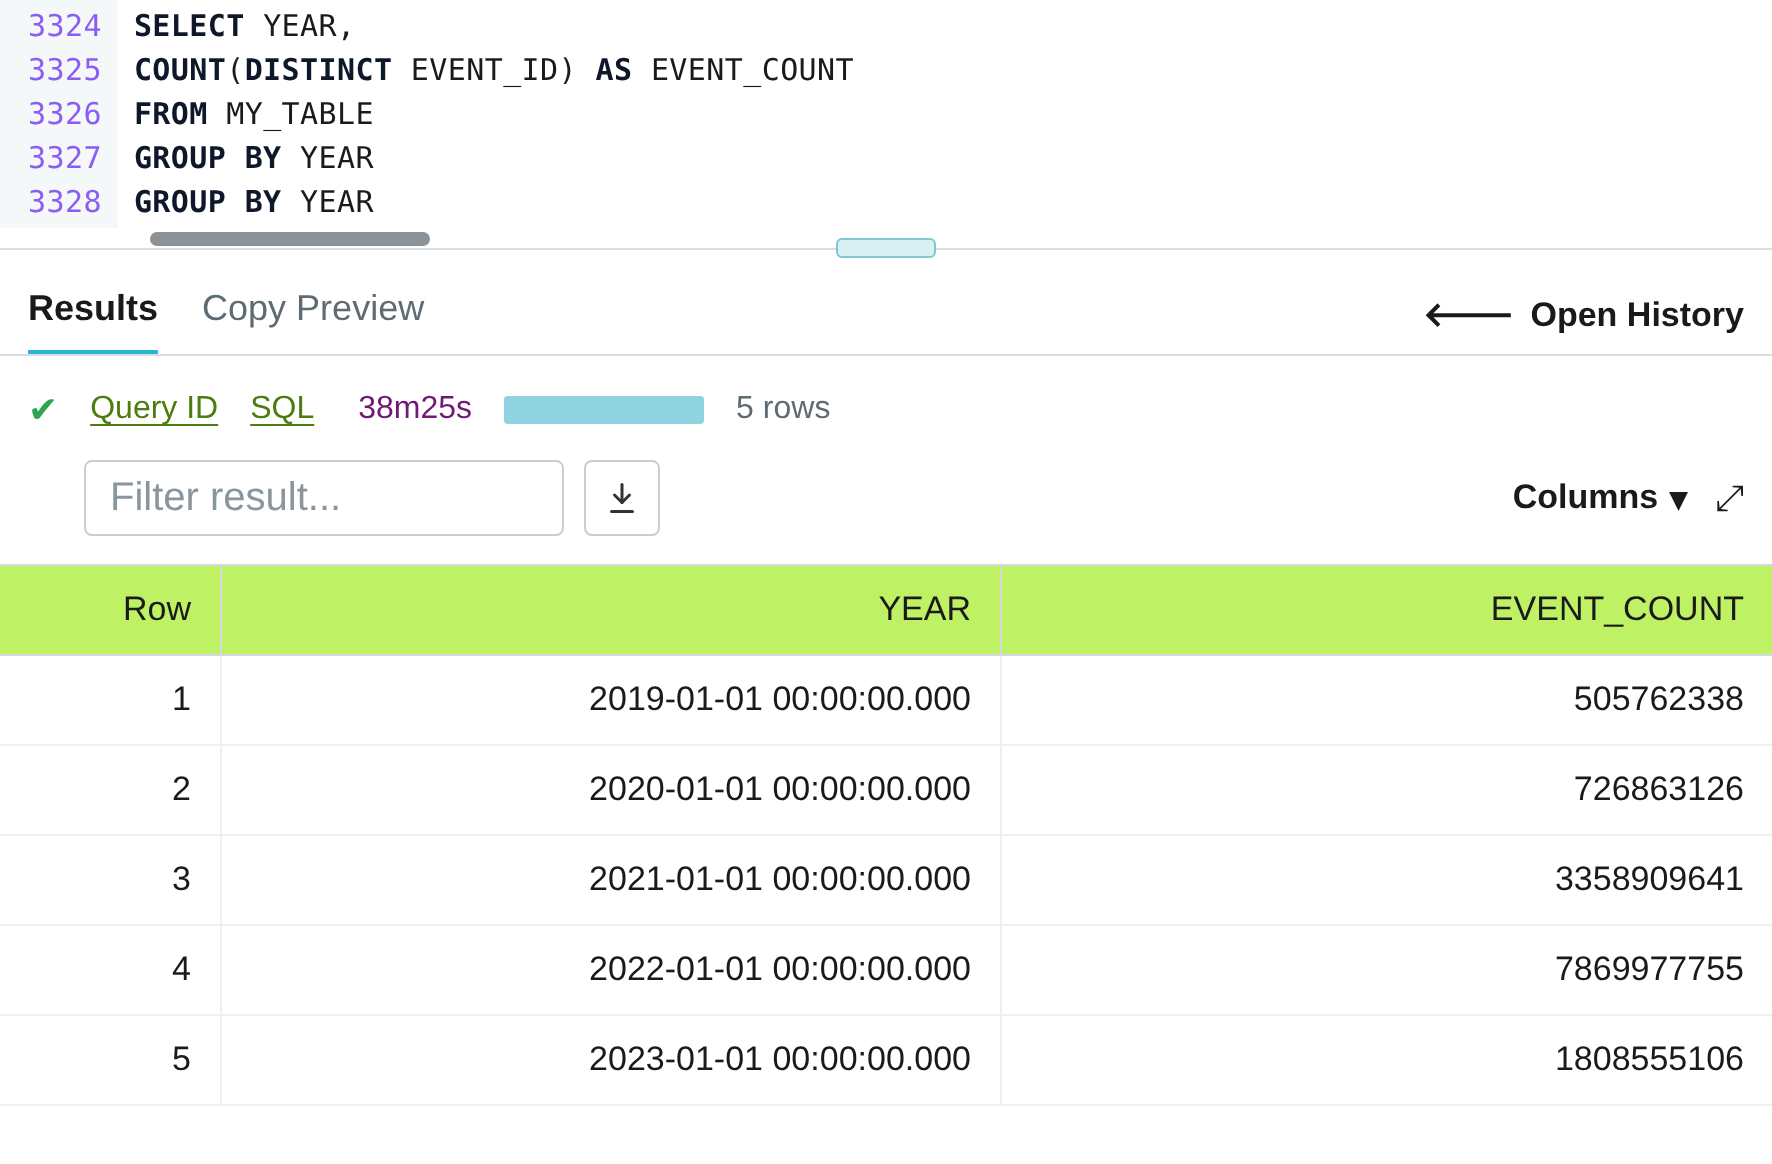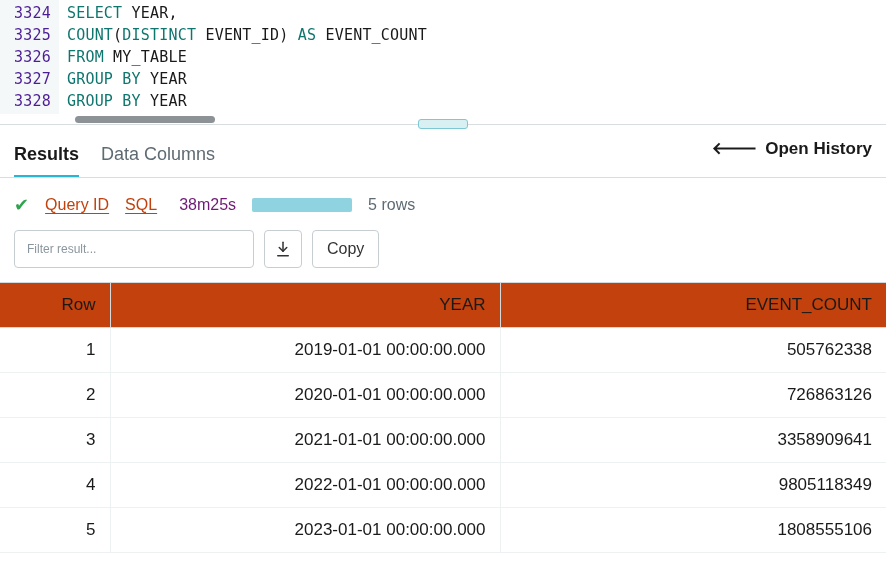--- a/index.html
+++ b/index.html
@@ -22,34 +22,34 @@
       background: #fff;
       font-family: "SFMono-Regular", Consolas, "DejaVu Sans Mono", Menlo, monospace;
       font-size: 15px;
       line-height: 22px;
       letter-spacing: 0.2px;
       position: relative;
       padding-bottom: 10px;
     }
     .gutter {
       background: #f4f8f9;
-      color: #4c1d95;
+      color: #8b5cf6;
       text-align: right;
       padding: 2px 8px 2px 14px;
       user-select: none;
     }
     .gutter div {
       height: 22px;
     }
     .code-lines {
       padding: 2px 0 2px 8px;
       white-space: pre;
       color: #1a1a1a;
     }
-    .kw { color: #0f766e; }
+    .kw { color: #0f172a; font-weight: bold; }
     .plain { color: #1a1a1a; }
     .editor-hscroll {
       position: absolute;
       left: 75px;
       bottom: 1px;
       width: 140px;
       height: 7px;
       background: #8c9296;
       border-radius: 4px;
     }
@@ -65,21 +65,21 @@
       transform: translateX(-50%);
       width: 50px;
       height: 10px;
       background: #d9f0f3;
       border: 1px solid #7ec8d6;
       border-radius: 3px;
     }
     
     .tabs-row {
       display: flex;
-      align-items: flex-start;
+      align-items: center;
       justify-content: space-between;
       padding: 2px 14px 0 14px;
       border-bottom: 1px solid #d8dde0;
     }
     .tabs {
       display: flex;
       gap: 22px;
       align-items: flex-end;
     }
     .tab {
@@ -107,21 +107,21 @@
     .status-row {
       display: flex;
       align-items: center;
       gap: 16px;
       padding: 16px 14px 14px 14px;
       color: #5e6b73;
       font-size: 16px;
     }
     .check-icon { color: #2ea44f; font-size: 18px; }
     .link-like {
-      color: #c2410c;
+      color: #4d7c0f;
       text-decoration: underline;
       text-underline-offset: 3px;
       cursor: pointer;
     }
     .status-duration { margin-left: 6px; color: #701a75; }
     .progress-bar {
       width: 100px;
       height: 14px;
       background: #e9edef;
       position: relative;
@@ -145,23 +145,24 @@
       display: flex;
       align-items: center;
       gap: 10px;
     }
     .filter-input {
       width: 240px;
       height: 38px;
       border: 1px solid #c7ced2;
       border-radius: 4px;
       padding: 0 12px;
-      font-size: 12px;
+      font-size: 20px;
       color: #333;
       outline: none;
+      margin-left: 28px;
     }
     .filter-input::placeholder { color: #8a969d; }
     .btn {
       height: 38px;
       min-width: 38px;
       padding: 0 14px;
       border: 1px solid #c7ced2;
       border-radius: 4px;
       background: #fff;
       color: #333;
@@ -187,21 +188,21 @@
       gap: 6px;
     }
     .expand-icon { font-size: 18px; color: #1a1a1a; cursor: pointer; }
     
     .results-table {
       width: 100%;
       border-collapse: collapse;
       table-layout: fixed;
     }
     .results-table thead th {
-      background: #c2410c;
+      background: #bef264;
       color: #1a1a1a;
       font-weight: 400;
       font-size: 17px;
       padding: 12px 14px;
       border-top: 1px solid #d3d9dc;
       border-bottom: 1px solid #d3d9dc;
       border-right: 1px solid #d3d9dc;
       text-align: right;
     }
     .results-table thead th:last-child { border-right: none; }
@@ -238,21 +239,21 @@
   <div class="editor-hscroll"></div>
 </div>
 
 <div class="divider">
   <div class="divider-handle"></div>
 </div>
 
 <div class="tabs-row">
   <div class="tabs">
     <div class="tab active">Results</div>
-    <div class="tab">Data Columns</div>
+    <div class="tab">Copy Preview</div>
   </div>
   <div class="open-history">
     <span>🡐</span>
     <span>Open History</span>
   </div>
 </div>
 
 <div class="status-row">
   <span class="check-icon">✔</span>
   <span class="link-like">Query ID</span>
@@ -269,21 +270,27 @@
 <div class="actions-row">
   <div class="actions-left">
     <input class="filter-input" type="text" placeholder="Filter result..." style="">
     <button class="btn icon-only">
       <svg width="18" height="18" viewBox="0 0 24 24" fill="none" stroke="#333" stroke-width="2" stroke-linecap="round" stroke-linejoin="round">
         <path d="M12 3v12"></path>
           <path d="M7 10l5 5 5-5"></path>
           <path d="M5 21h14"></path>
       </svg>
     </button>
-    <button class="btn">Copy</button>
+  </div>
+  <div class="actions-right">
+    <span class="columns-toggle">
+      <span>Columns</span>
+      <span>▾</span>
+    </span>
+    <span class="expand-icon">⤢</span>
   </div>
 </div>
 
 <table class="results-table">
   <colgroup>
     <col class="col-row">
       <col class="col-year">
       <col class="col-count">
   </colgroup>
   <thead>
@@ -305,21 +312,21 @@
       <td>726863126</td>
     </tr>
     <tr>
       <td>3</td>
       <td class="td-year">2021-01-01 00:00:00.000</td>
       <td>3358909641</td>
     </tr>
     <tr>
       <td>4</td>
       <td class="td-year">2022-01-01 00:00:00.000</td>
-      <td>9805118349</td>
+      <td>7869977755</td>
     </tr>
     <tr>
       <td>5</td>
       <td class="td-year">2023-01-01 00:00:00.000</td>
       <td>1808555106</td>
     </tr>
   </tbody>
 </table>
 
 </body></html>

